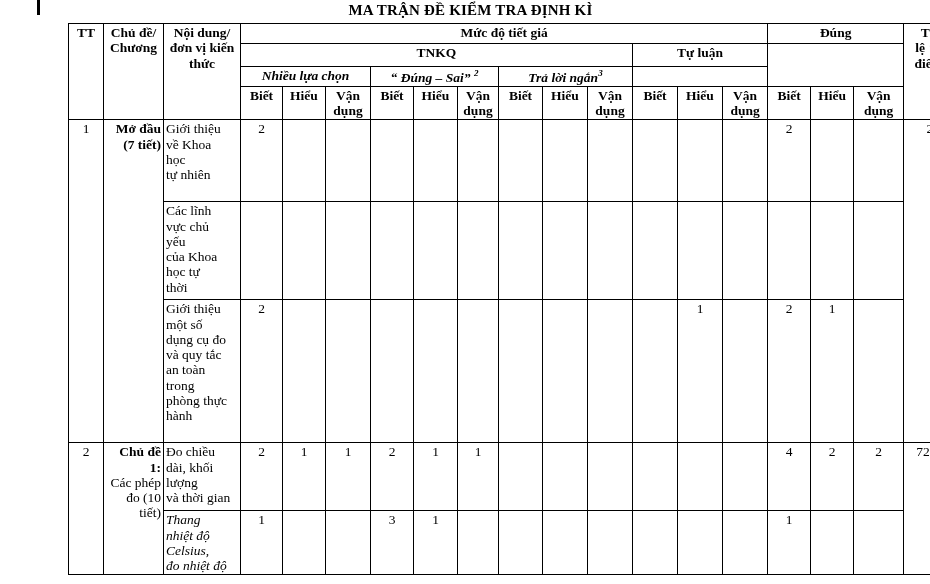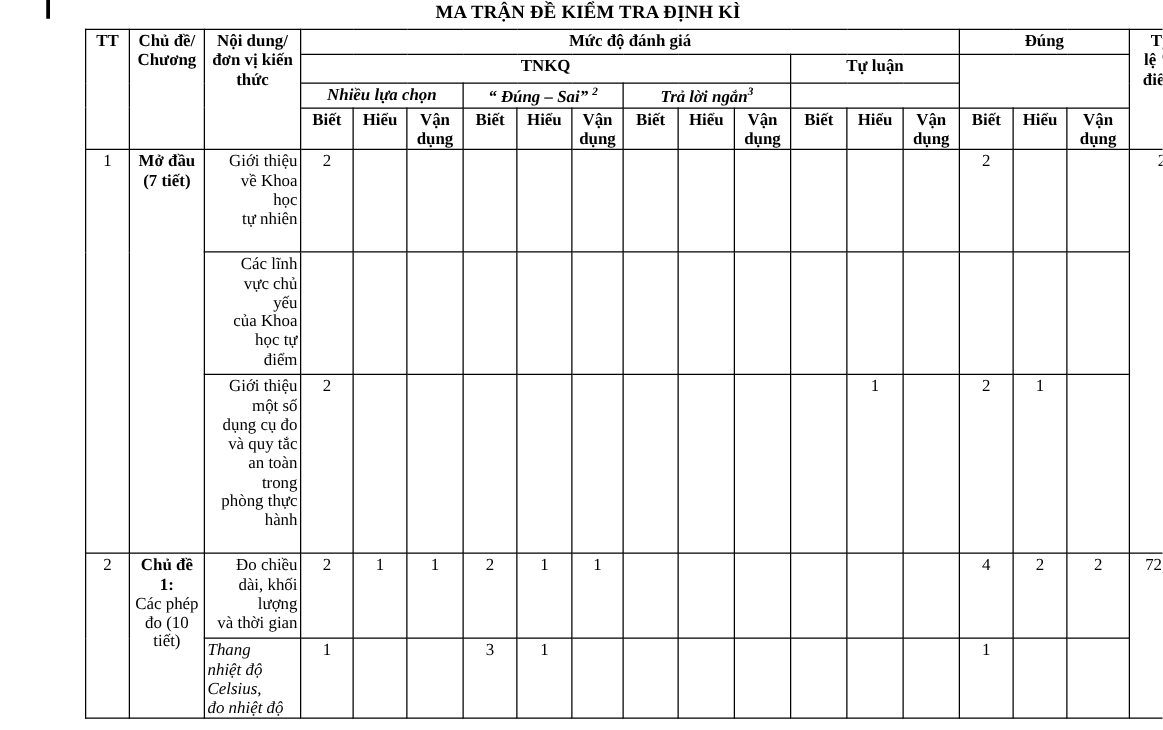--- a/index.html
+++ b/index.html
@@ -32,23 +32,23 @@
     vertical-align: top;
     font-size: 13.5px;
     line-height: 1.13;
     overflow: hidden;
   }
   .matrix th { font-weight: bold; text-align: center; }
   .italic-head { font-style: italic; font-weight: normal; }
   .italic-head sup { font-size: 9px; font-style: italic; }
   .pre { white-space: pre-line; }
   .num { text-align: center; }
-  .content { text-align: right; white-space: pre-line; }
+  .content { text-align: left; white-space: pre-line; }
   .content.left { text-align: left; font-style: italic; }
-  .topic-cell { text-align: center; }
+  .topic-cell { text-align: right; }
   .topic-title { display: block; font-weight: bold; white-space: pre-line; }
   .topic-sub { display: block; white-space: pre-line; }
   .topic-sub.bold { font-weight: bold; }
   .percent-cell { text-align: right; }
 </style>
 </head>
 <body>
 
 <div class="cursor-mark"></div>
 
@@ -76,21 +76,21 @@
       <col style="width:50px">
     <col style="width:50px">
   </colgroup>
 
   <tbody>
       <tr style="height:20px">
     <th rowspan="4">TT</th>
     <th rowspan="4" class="pre">Chủ đề/
 Chương</th>
     <th rowspan="4">Nội dung/đơn vị kiến thức</th>
-    <th colspan="12">Mức độ đánh giá</th>
+    <th colspan="12">Mức độ tiết giá</th>
     <th colspan="3">Đúng</th>
     <th rowspan="4" class="pre">Tỷ
 lệ %
 điểm</th>
   </tr>
 
   <tr style="height:23px">
     <th colspan="9">TNKQ</th>
     <th colspan="3">Tự luận</th>
     <th colspan="3" rowspan="2"></th>
@@ -148,21 +148,21 @@
     <td class="num"></td>
     <td rowspan="3" class="percent-cell">20%</td>
   </tr>
 
   <tr style="height:98px">
     <td class="content">Các lĩnh
 vực chủ
 yếu
 của Khoa
 học tự
-điểm</td>
+thời</td>
     <td class="num"></td>
     <td class="num"></td>
     <td class="num"></td>
     <td class="num"></td>
     <td class="num"></td>
     <td class="num"></td>
     <td class="num"></td>
     <td class="num"></td>
     <td class="num"></td>
     <td class="num"></td>

